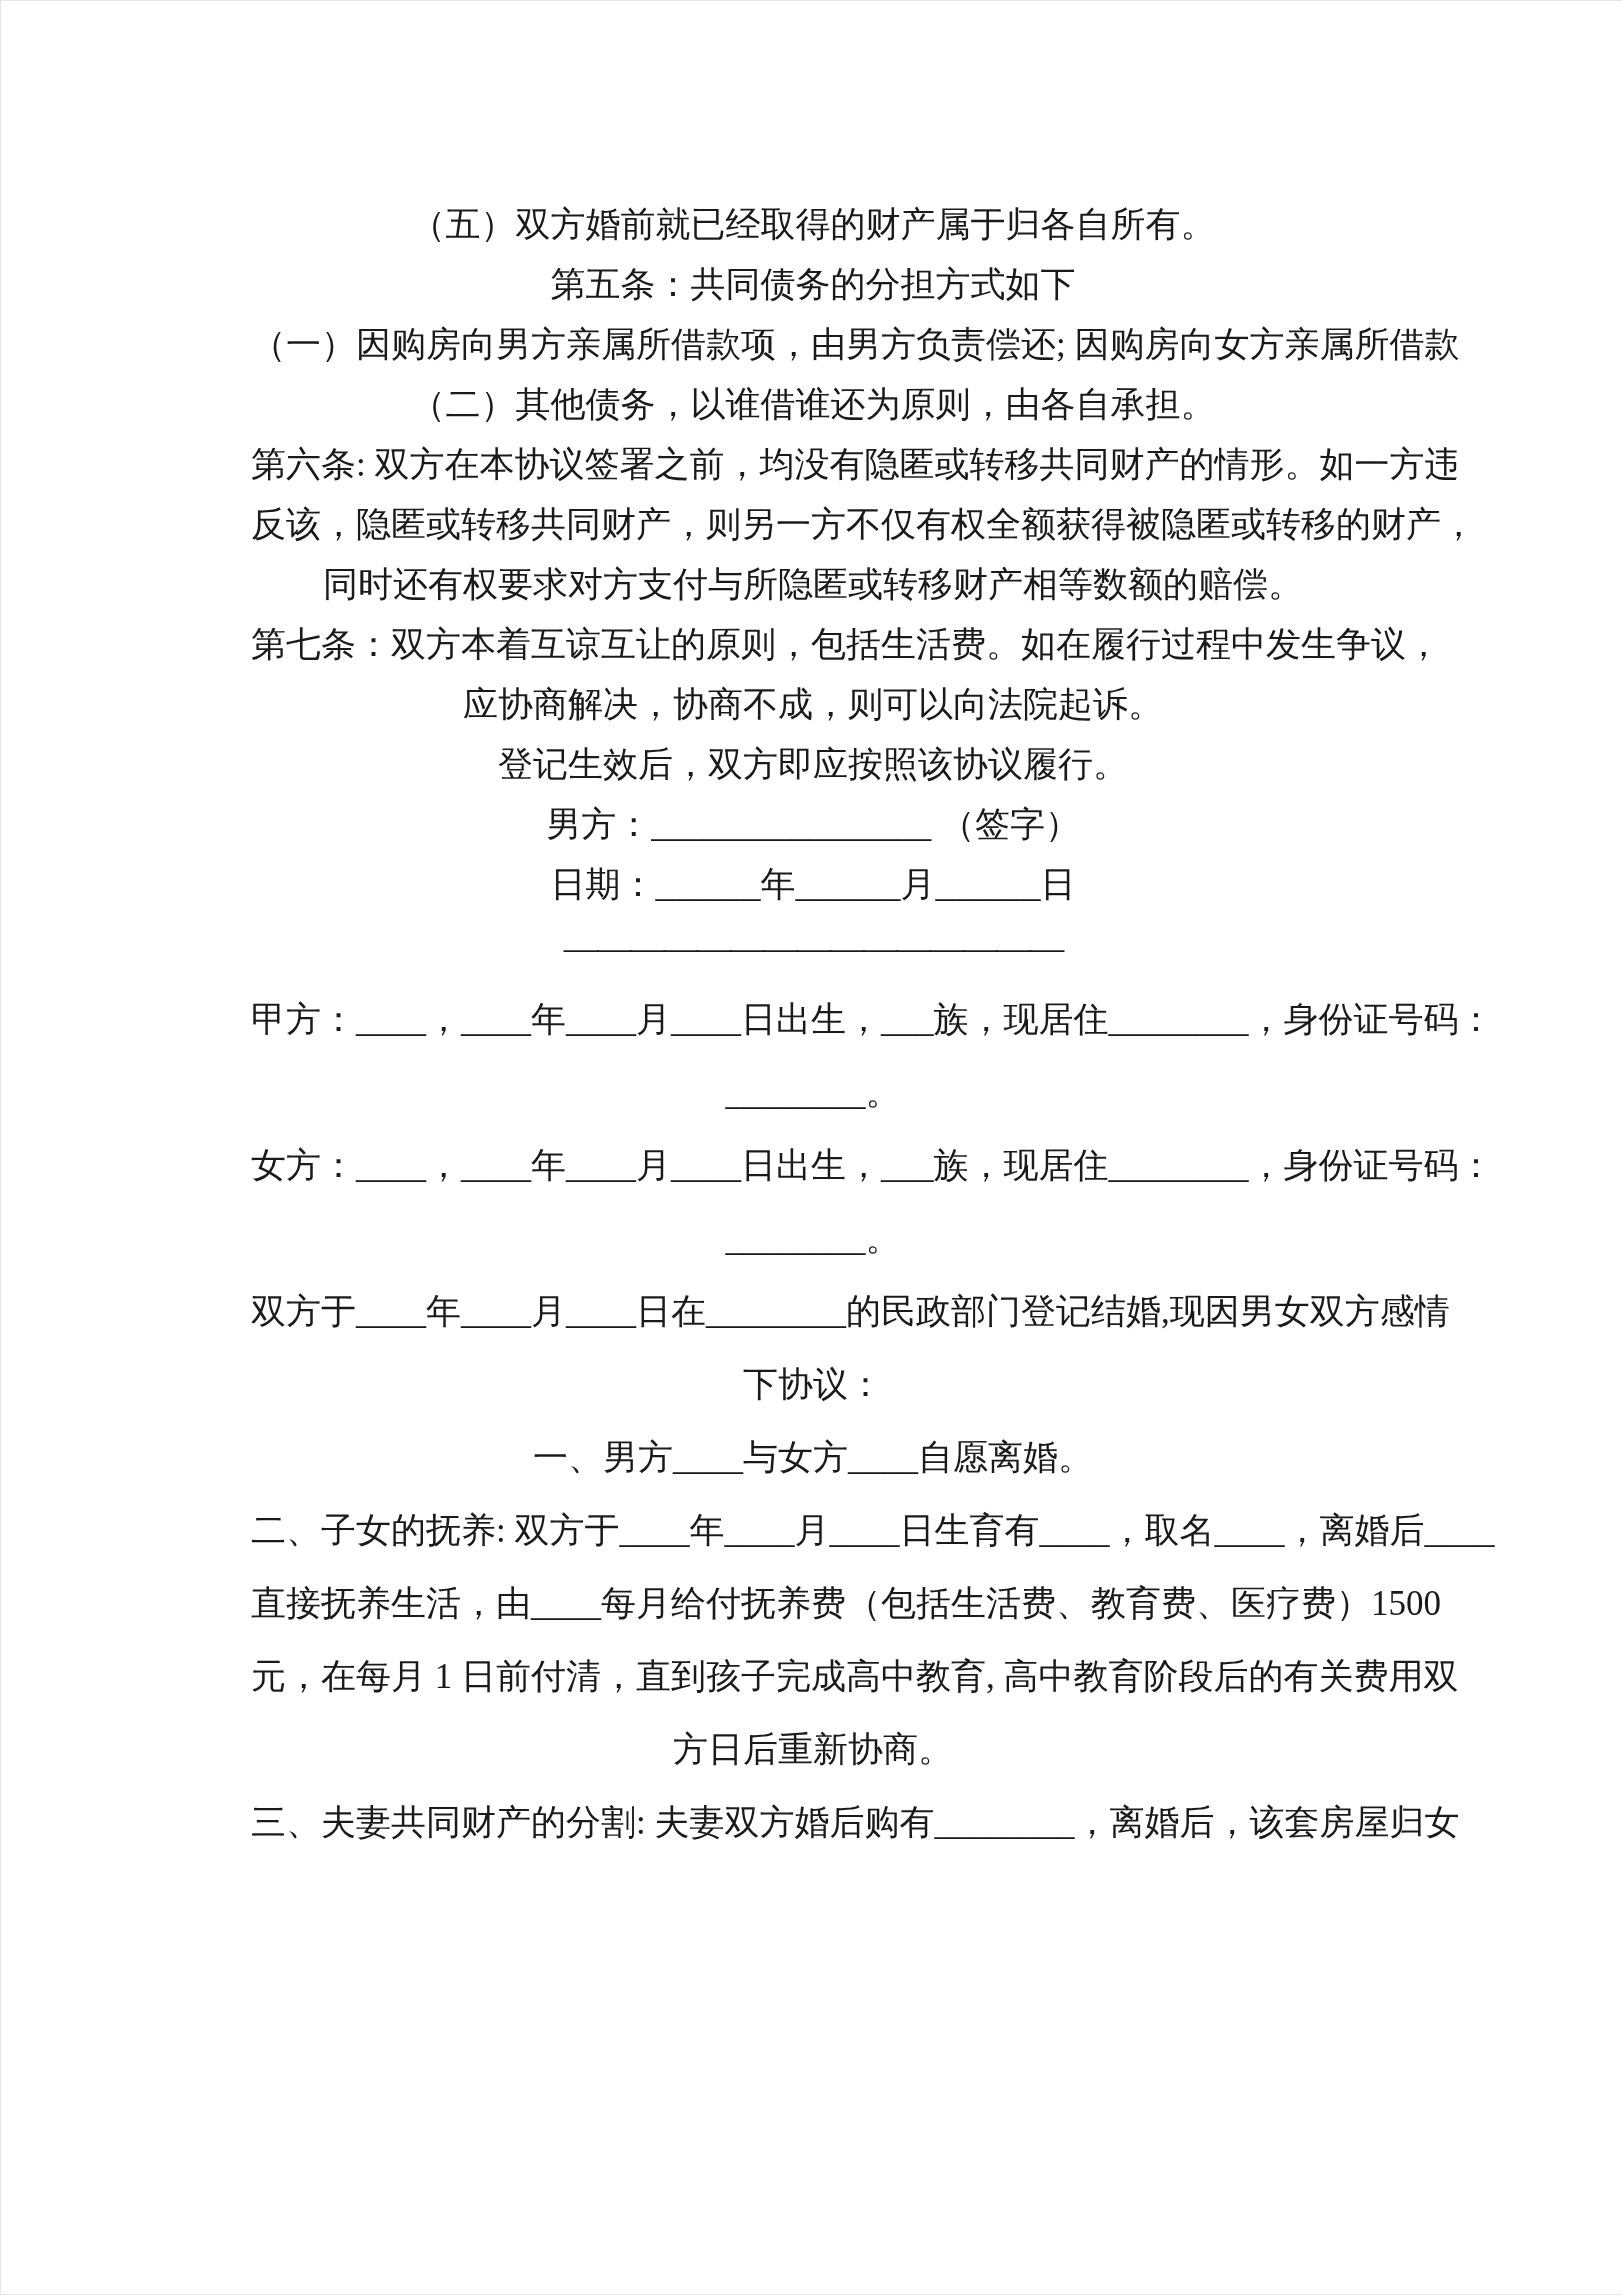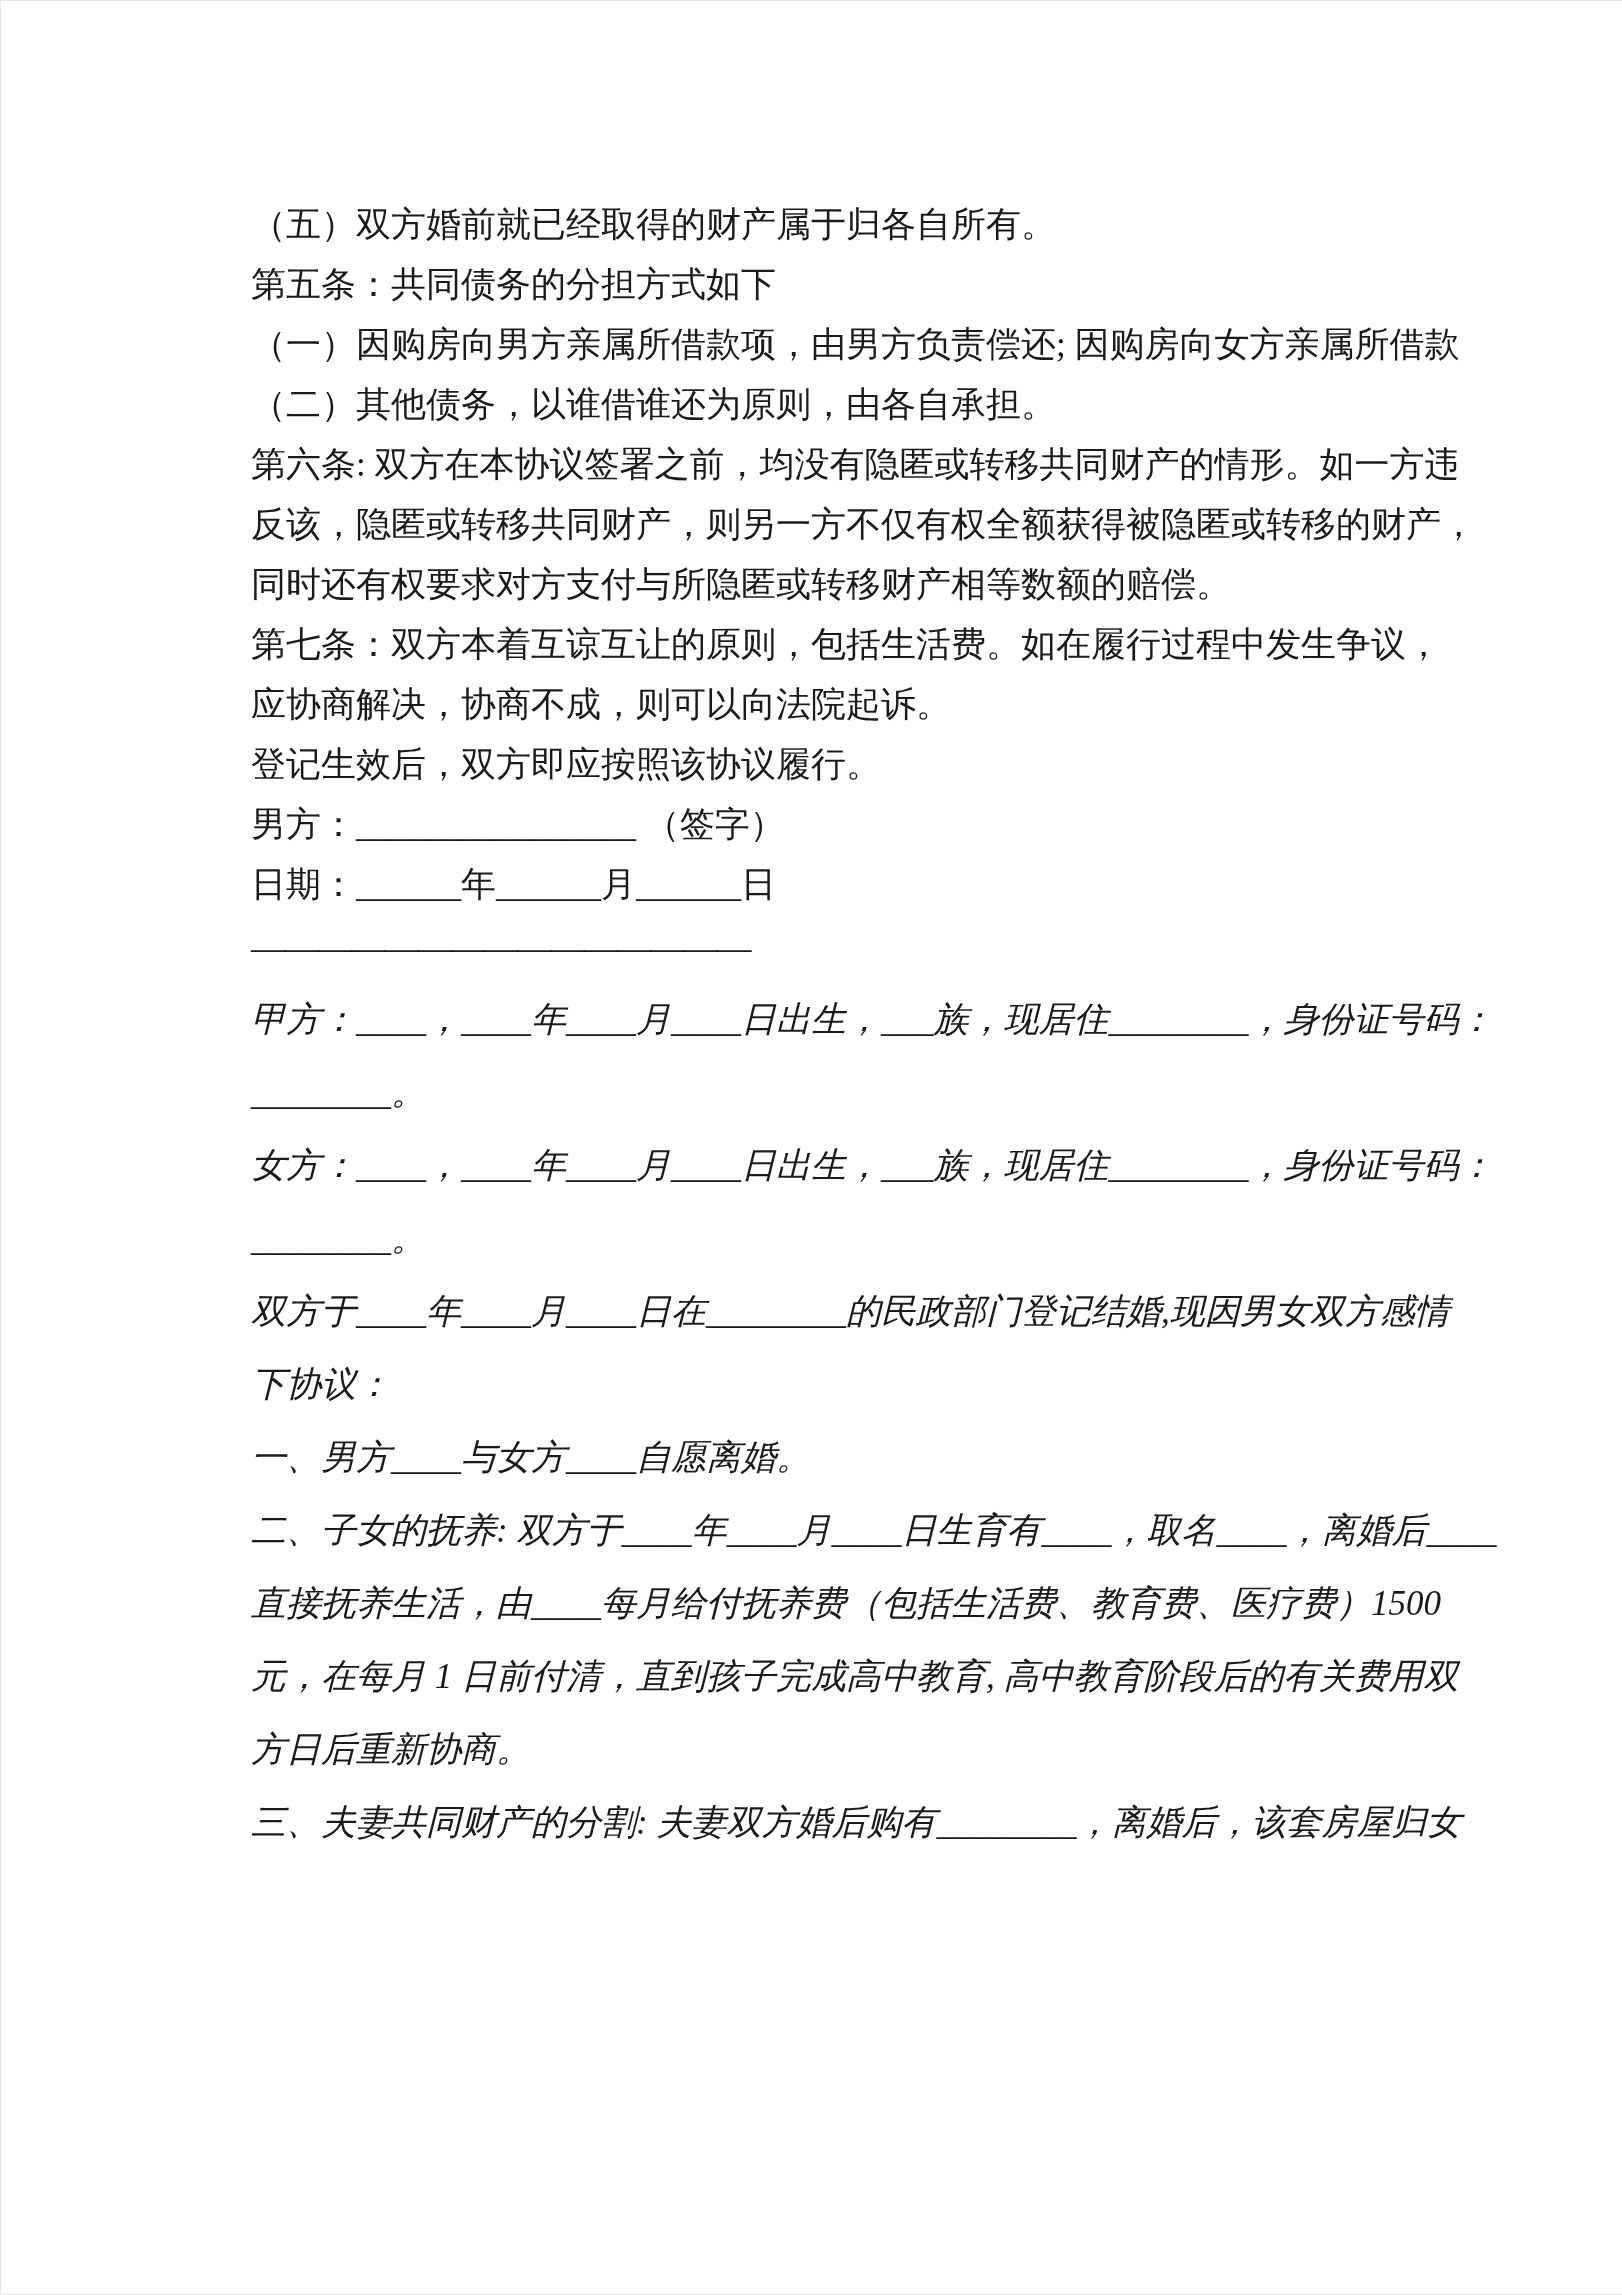--- a/index.html
+++ b/index.html
@@ -8,31 +8,32 @@
     background: #ffffff;
     border: 1.3px solid #e5e5e5;
     font-family: "Liberation Serif", "DejaVu Serif", serif;
     color: #1a1a1a;
     overflow: hidden;
   }
   .page {
     width: 100%;
     height: 100%;
     padding: 194px 247px 0 250px;
+    text-align: center;
   }
   .line {
     font-size: 35px;
     white-space: nowrap;
   }
   .section-a .line { line-height: 60px; }
   .divider {
     line-height: 68px;
     letter-spacing: -0.05em;
   }
-  .section-b .line { line-height: 73px; font-style: italic; }
+  .section-b .line { line-height: 73px; }
 </style>
 </head>
 <body>
 
 <div class="page">
 
   <div class="section section-a">
     <div class="line">（五）双方婚前就已经取得的财产属于归各自所有。</div>
     <div class="line">第五条：共同债务的分担方式如下</div>
     <div class="line">（一）因购房向男方亲属所借款项，由男方负责偿还; 因购房向女方亲属所借款</div>

